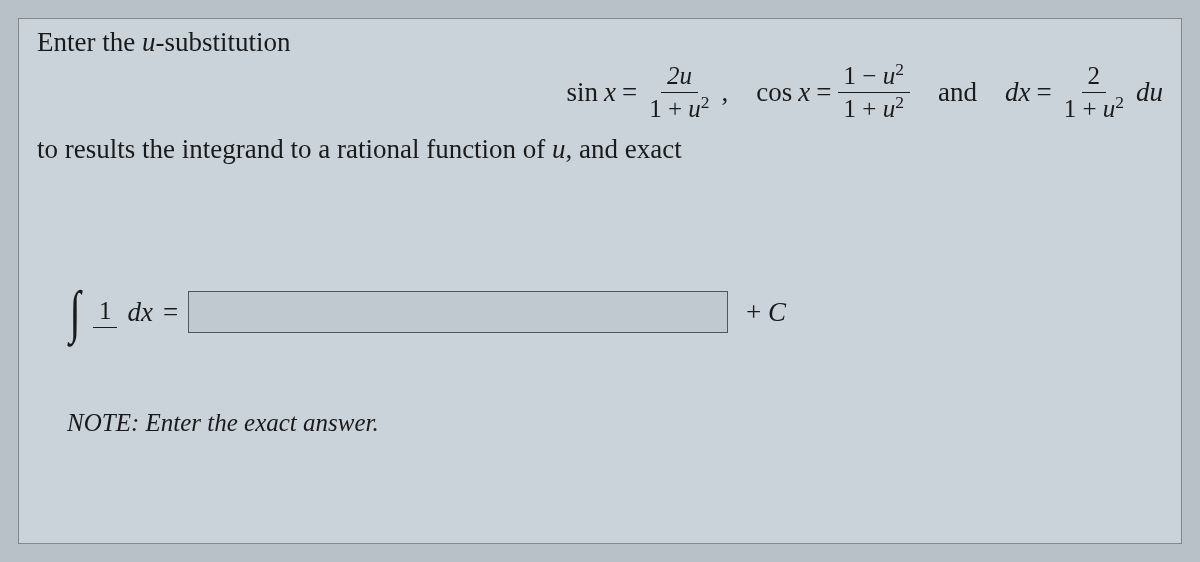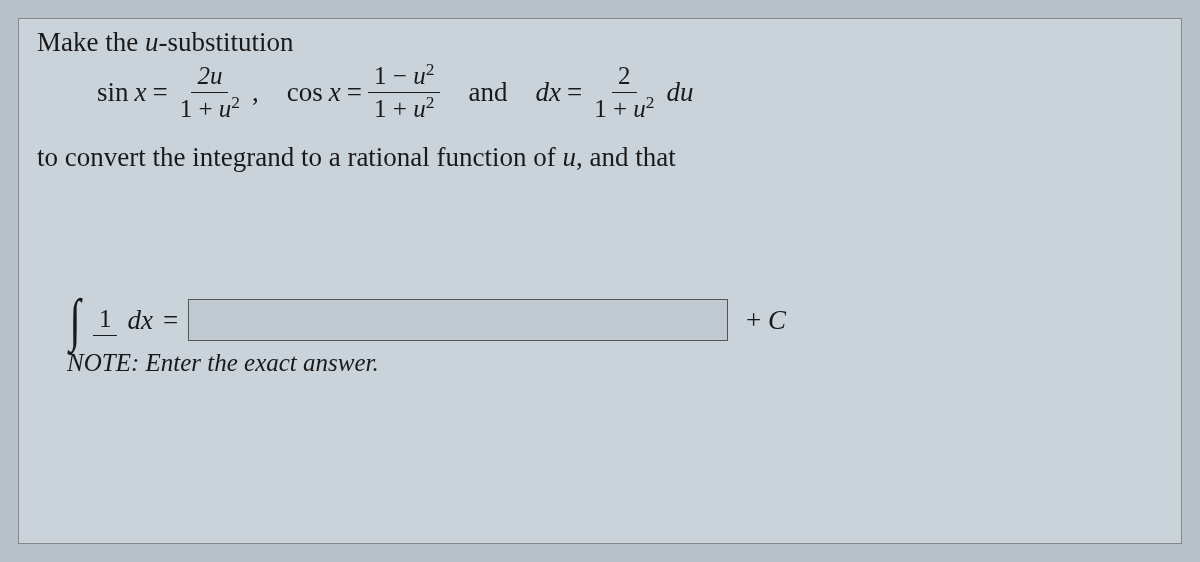--- a/index.html
+++ b/index.html
@@ -22,26 +22,26 @@
       height: 100%;
       color: #1a1a1a;
     }
     .intro-line {
       font-size: 27px;
       margin-bottom: 4px;
     }
     .subst-row {
       display: flex;
       align-items: center;
-      justify-content: flex-start;
+      justify-content: flex-end;
       gap: 28px;
       font-size: 27px;
       padding-left: 60px;
       margin-top: 2px;
-      margin-bottom: 16px;
+      margin-bottom: 8px;
     }
     .eq-part {
       display: flex;
       align-items: center;
       gap: 6px;
     }
     .frac {
       display: inline-flex;
       flex-direction: column;
       align-items: center;
@@ -84,39 +84,40 @@
       border: 1px solid #555;
       background: #c0c8d0;
       font-size: 20px;
       padding: 4px 8px;
     }
     .plus-c {
       font-size: 27px;
       margin-left: 8px;
     }
     .note {
+      margin-top: 68px;
       font-size: 25px;
       padding-left: 30px;
     }
     sup {
       font-size: 0.7em;
       vertical-align: super;
       line-height: 0;
     }
     .mvar {
       font-style: italic;
     }
   </style>
 </head>
 <body>
 
 <div class="problem-box">
 
   <div class="intro-line">
-    <span>Make the </span><span class="mvar">u</span><span>-substitution</span>
+    <span>Enter the </span><span class="mvar">u</span><span>-substitution</span>
   </div>
 
   <div class="subst-row">
     <div class="eq-part">
       <span>sin</span>
       <span class="mvar">x</span>
       <span>=</span>
       <span class="frac">
         <span class="num"><span class="mvar">2u</span></span>
         <span class="den"><span>1 + </span><span class="mvar">u</span><sup>2</sup></span>
@@ -141,21 +142,21 @@
       <span>=</span>
       <span class="frac">
         <span class="num">2</span>
         <span class="den"><span>1 + </span><span class="mvar">u</span><sup>2</sup></span>
       </span>
       <span class="mvar">du</span>
     </div>
   </div>
 
   <div class="body-text">
-    <span>to convert the integrand to a rational function of </span><span class="mvar">u</span><span>, and that</span><br>
+    <span>to results the integrand to a rational function of </span><span class="mvar">u</span><span>, and exact</span><br>
     <br>
     <br>
   </div>
 
   <div class="integral-row">
     <span class="int-sign">∫</span>
     <span class="frac">
       <span class="num">1</span>
     </span>
     <span class="mvar">dx</span>

